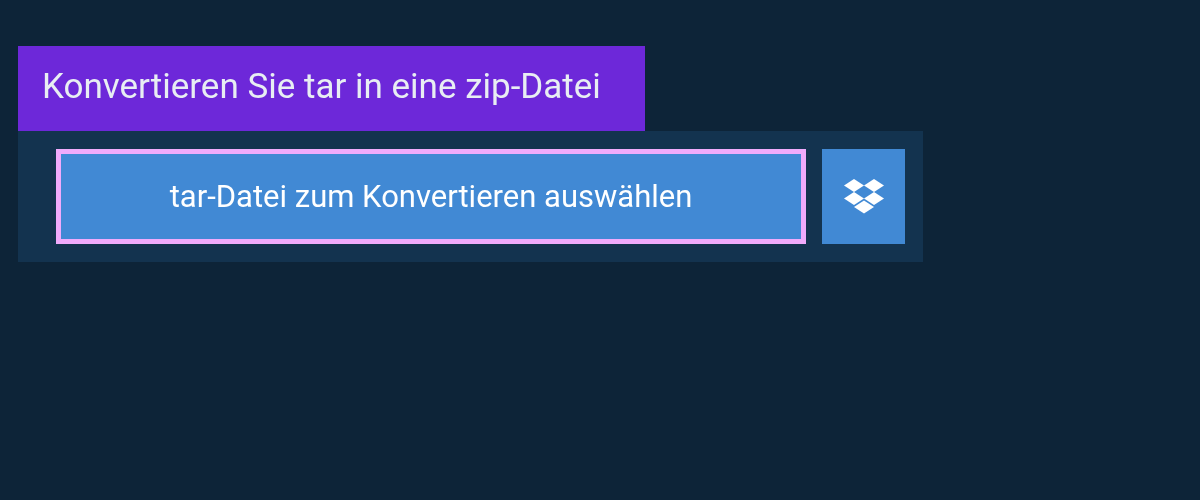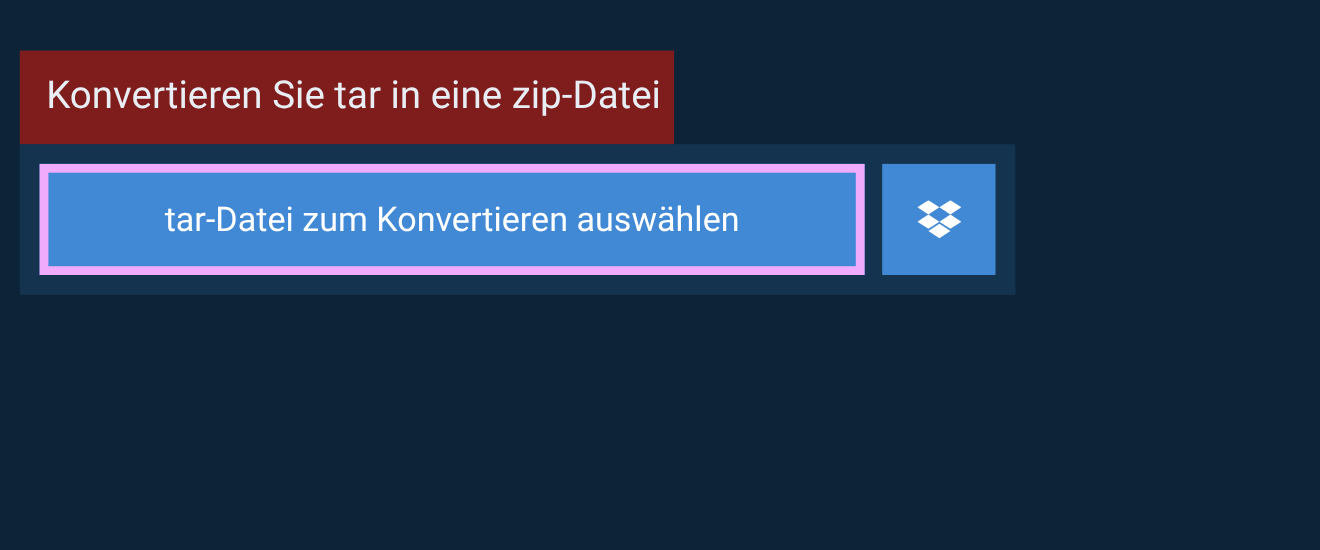--- a/index.html
+++ b/index.html
@@ -21,48 +21,49 @@
       width: 905px;
       background-color: #13334f;
     }
     .header-row {
       display: flex;
     }
     .page-title {
       color: #e8eef3;
       font-size: 35px;
       font-weight: 400;
-      padding: 20px 12px 24px 24px;
-      background-color: #7f1d1d;
+      padding: 20px 44px 24px 24px;
+      background-color: #6d28d9;
       display: inline-block;
     }
     .header-spacer {
       flex: 1;
       background-color: #0d2438;
     }
     .button-row {
       display: flex;
       padding: 18px 18px 18px 18px;
       gap: 16px;
       align-items: stretch;
     }
     .select-file-button {
       background-color: #4189d4;
-      border: 8px solid #f0abfc;
+      border: 5px solid #f0abfc;
       color: #ffffff;
       font-size: 31px;
       font-weight: 400;
       padding: 24px 40px;
       cursor: pointer;
       flex: 0 0 auto;
       width: 750px;
       text-align: center;
       display: flex;
       align-items: center;
       justify-content: center;
+      margin-left: 20px;
     }
     .dropbox-button {
       background-color: #4189d4;
       color: #ffffff;
       width: 120px;
       cursor: pointer;
       display: flex;
       align-items: center;
       justify-content: center;
     }

